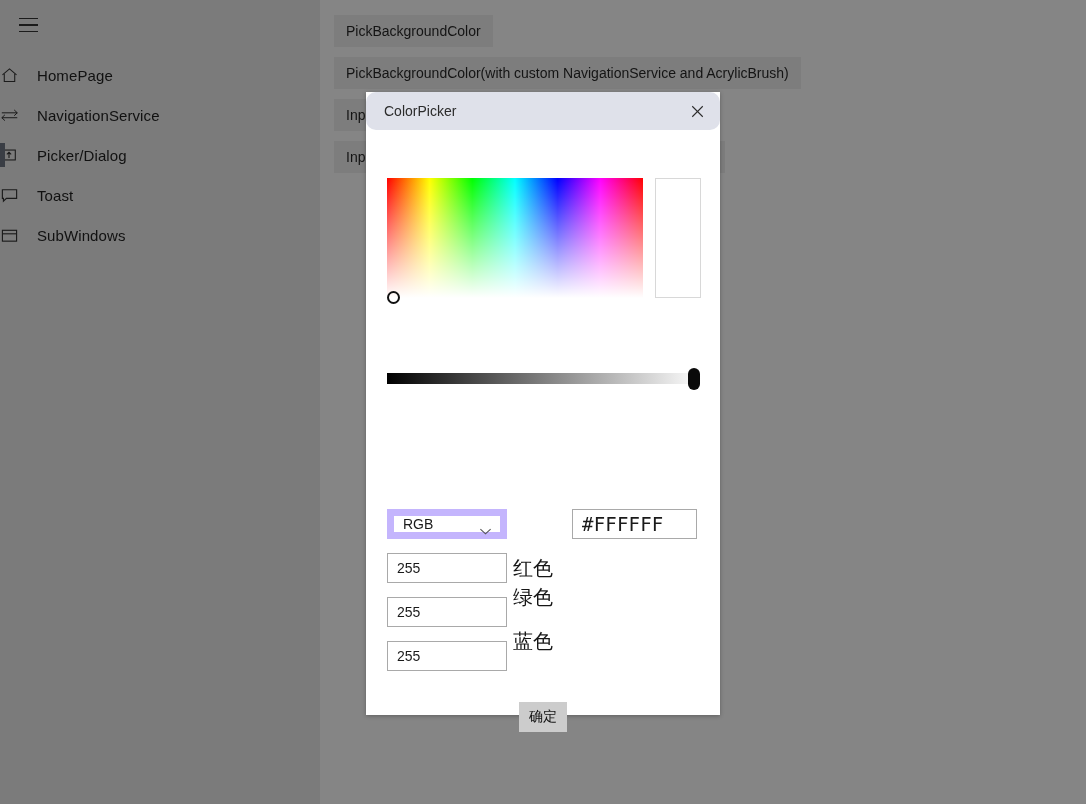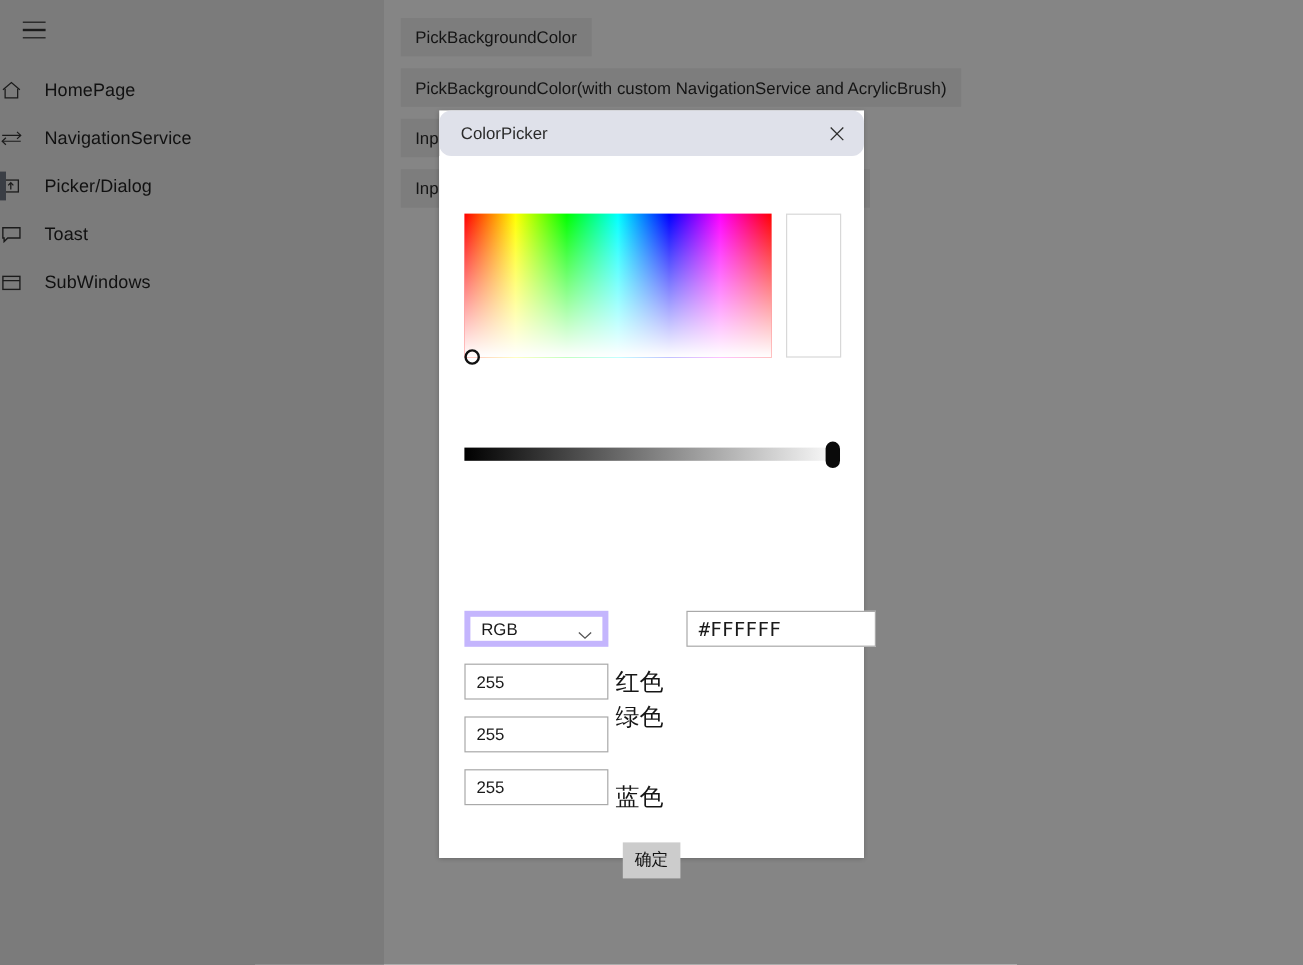--- a/index.html
+++ b/index.html
@@ -232,66 +232,65 @@
     font-family: "Liberation Sans", sans-serif;
     outline: none;
   }
 
   #mode-select {
     position: absolute;
     left: 21px;
     top: 379px;
     width: 120px;
     height: 30px;
-    border: 5px solid #c4b5fd;
+    border: 7px solid #c4b5fd;
     background: #fff;
     display: flex;
-    align-items: center;
     cursor: pointer;
   }
   #mode-select-value {
     font-size: 14px;
     color: #1a1a1a;
     margin-left: 9px;
   }
   #mode-select-chevron {
     position: absolute;
     right: 8px;
     top: 0;
     height: 30px;
     display: flex;
     align-items: center;
     color: #555;
   }
 
   #hex-input {
     left: 206px;
     top: 379px;
-    width: 158px;
+    width: 125px;
     font-family: "DejaVu Sans Mono", monospace;
-    font-size: 16px;
+    font-size: 19px;
     letter-spacing: 0.2px;
   }
 
   #r-input { left: 21px; top: 423px; width: 120px; }
   #g-input { left: 21px; top: 467px; width: 120px; }
   #b-input { left: 21px; top: 511px; width: 120px; }
 
   .ch-label {
     position: absolute;
     left: 147px;
     font-size: 20px;
     color: #161616;
     height: 30px;
     display: flex;
     align-items: center;
   }
   #r-label { top: 423px; }
   #g-label { top: 452px; }
-  #b-label { top: 519px; }
+  #b-label { top: 496px; }
 
   #confirm-button {
     position: absolute;
     left: 153px;
     top: 572px;
     width: 48px;
     height: 30px;
     background: #cccccc;
     border: none;
     font-size: 14px;

